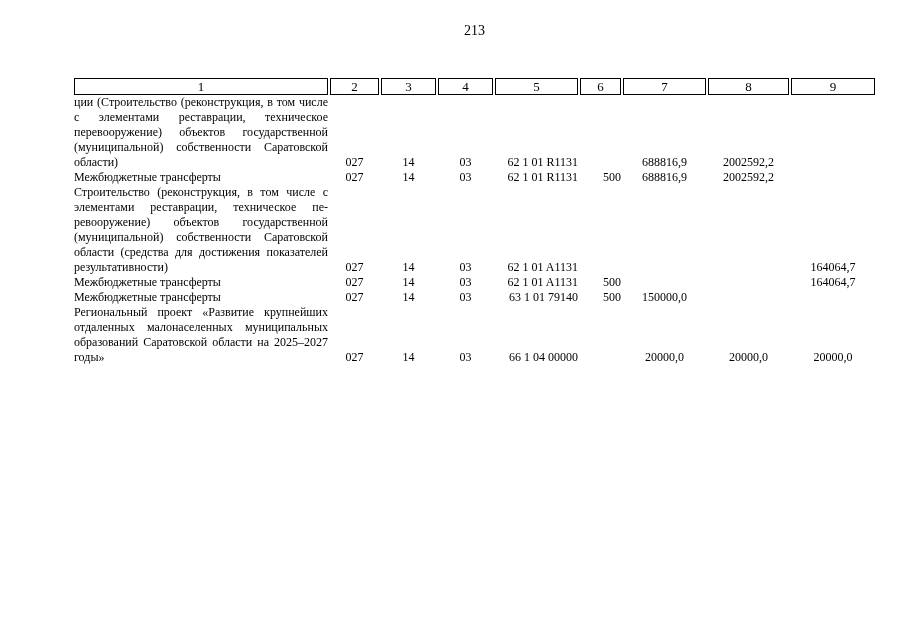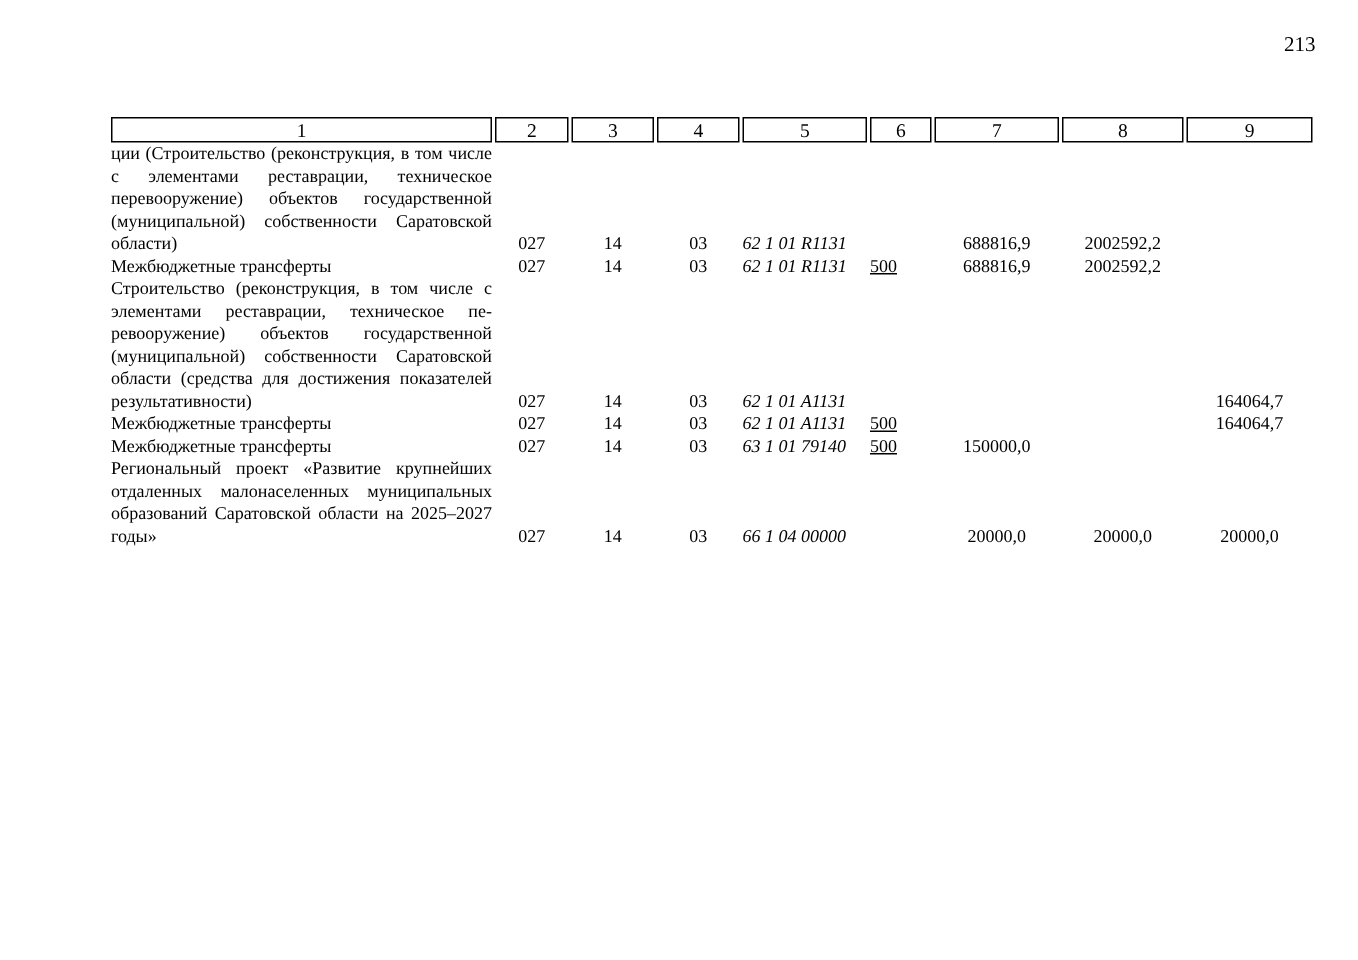--- a/index.html
+++ b/index.html
@@ -13,21 +13,21 @@
     background: #ffffff;
     color: #000000;
     font-family: "Liberation Serif", serif;
     overflow: hidden;
   }
   .page-number {
     position: absolute;
     top: 23px;
     left: 72px;
     width: 805px;
-    text-align: right;
+    text-align: center;
     font-size: 14px;
     line-height: 16px;
   }
   table.budget-table {
     position: absolute;
     top: 78px;
     left: 72px;
     width: 805px;
     border-collapse: separate;
     border-spacing: 2px 0;
@@ -47,22 +47,22 @@
   table.budget-table td {
     padding: 0;
     vertical-align: bottom;
     overflow: visible;
   }
   td.c1 {
     text-align: justify;
     hyphens: manual;
   }
   td.cc { text-align: center; white-space: nowrap; }
-  td.c5 { text-align: left; padding-left: 10px; white-space: nowrap; font-style: italic; }
-  td.c6 { text-align: left; white-space: nowrap; text-decoration: underline; }
+  td.c5 { text-align: right; padding-left: 10px; white-space: nowrap; }
+  td.c6 { text-align: right; white-space: nowrap; }
   td.cr { text-align: center; padding-right: 4px; white-space: nowrap; }
 </style>
 </head>
 <body>
 
 <div class="page-number">213</div>
 
 <table class="budget-table">
   <colgroup>
     <col style="width:254px">

